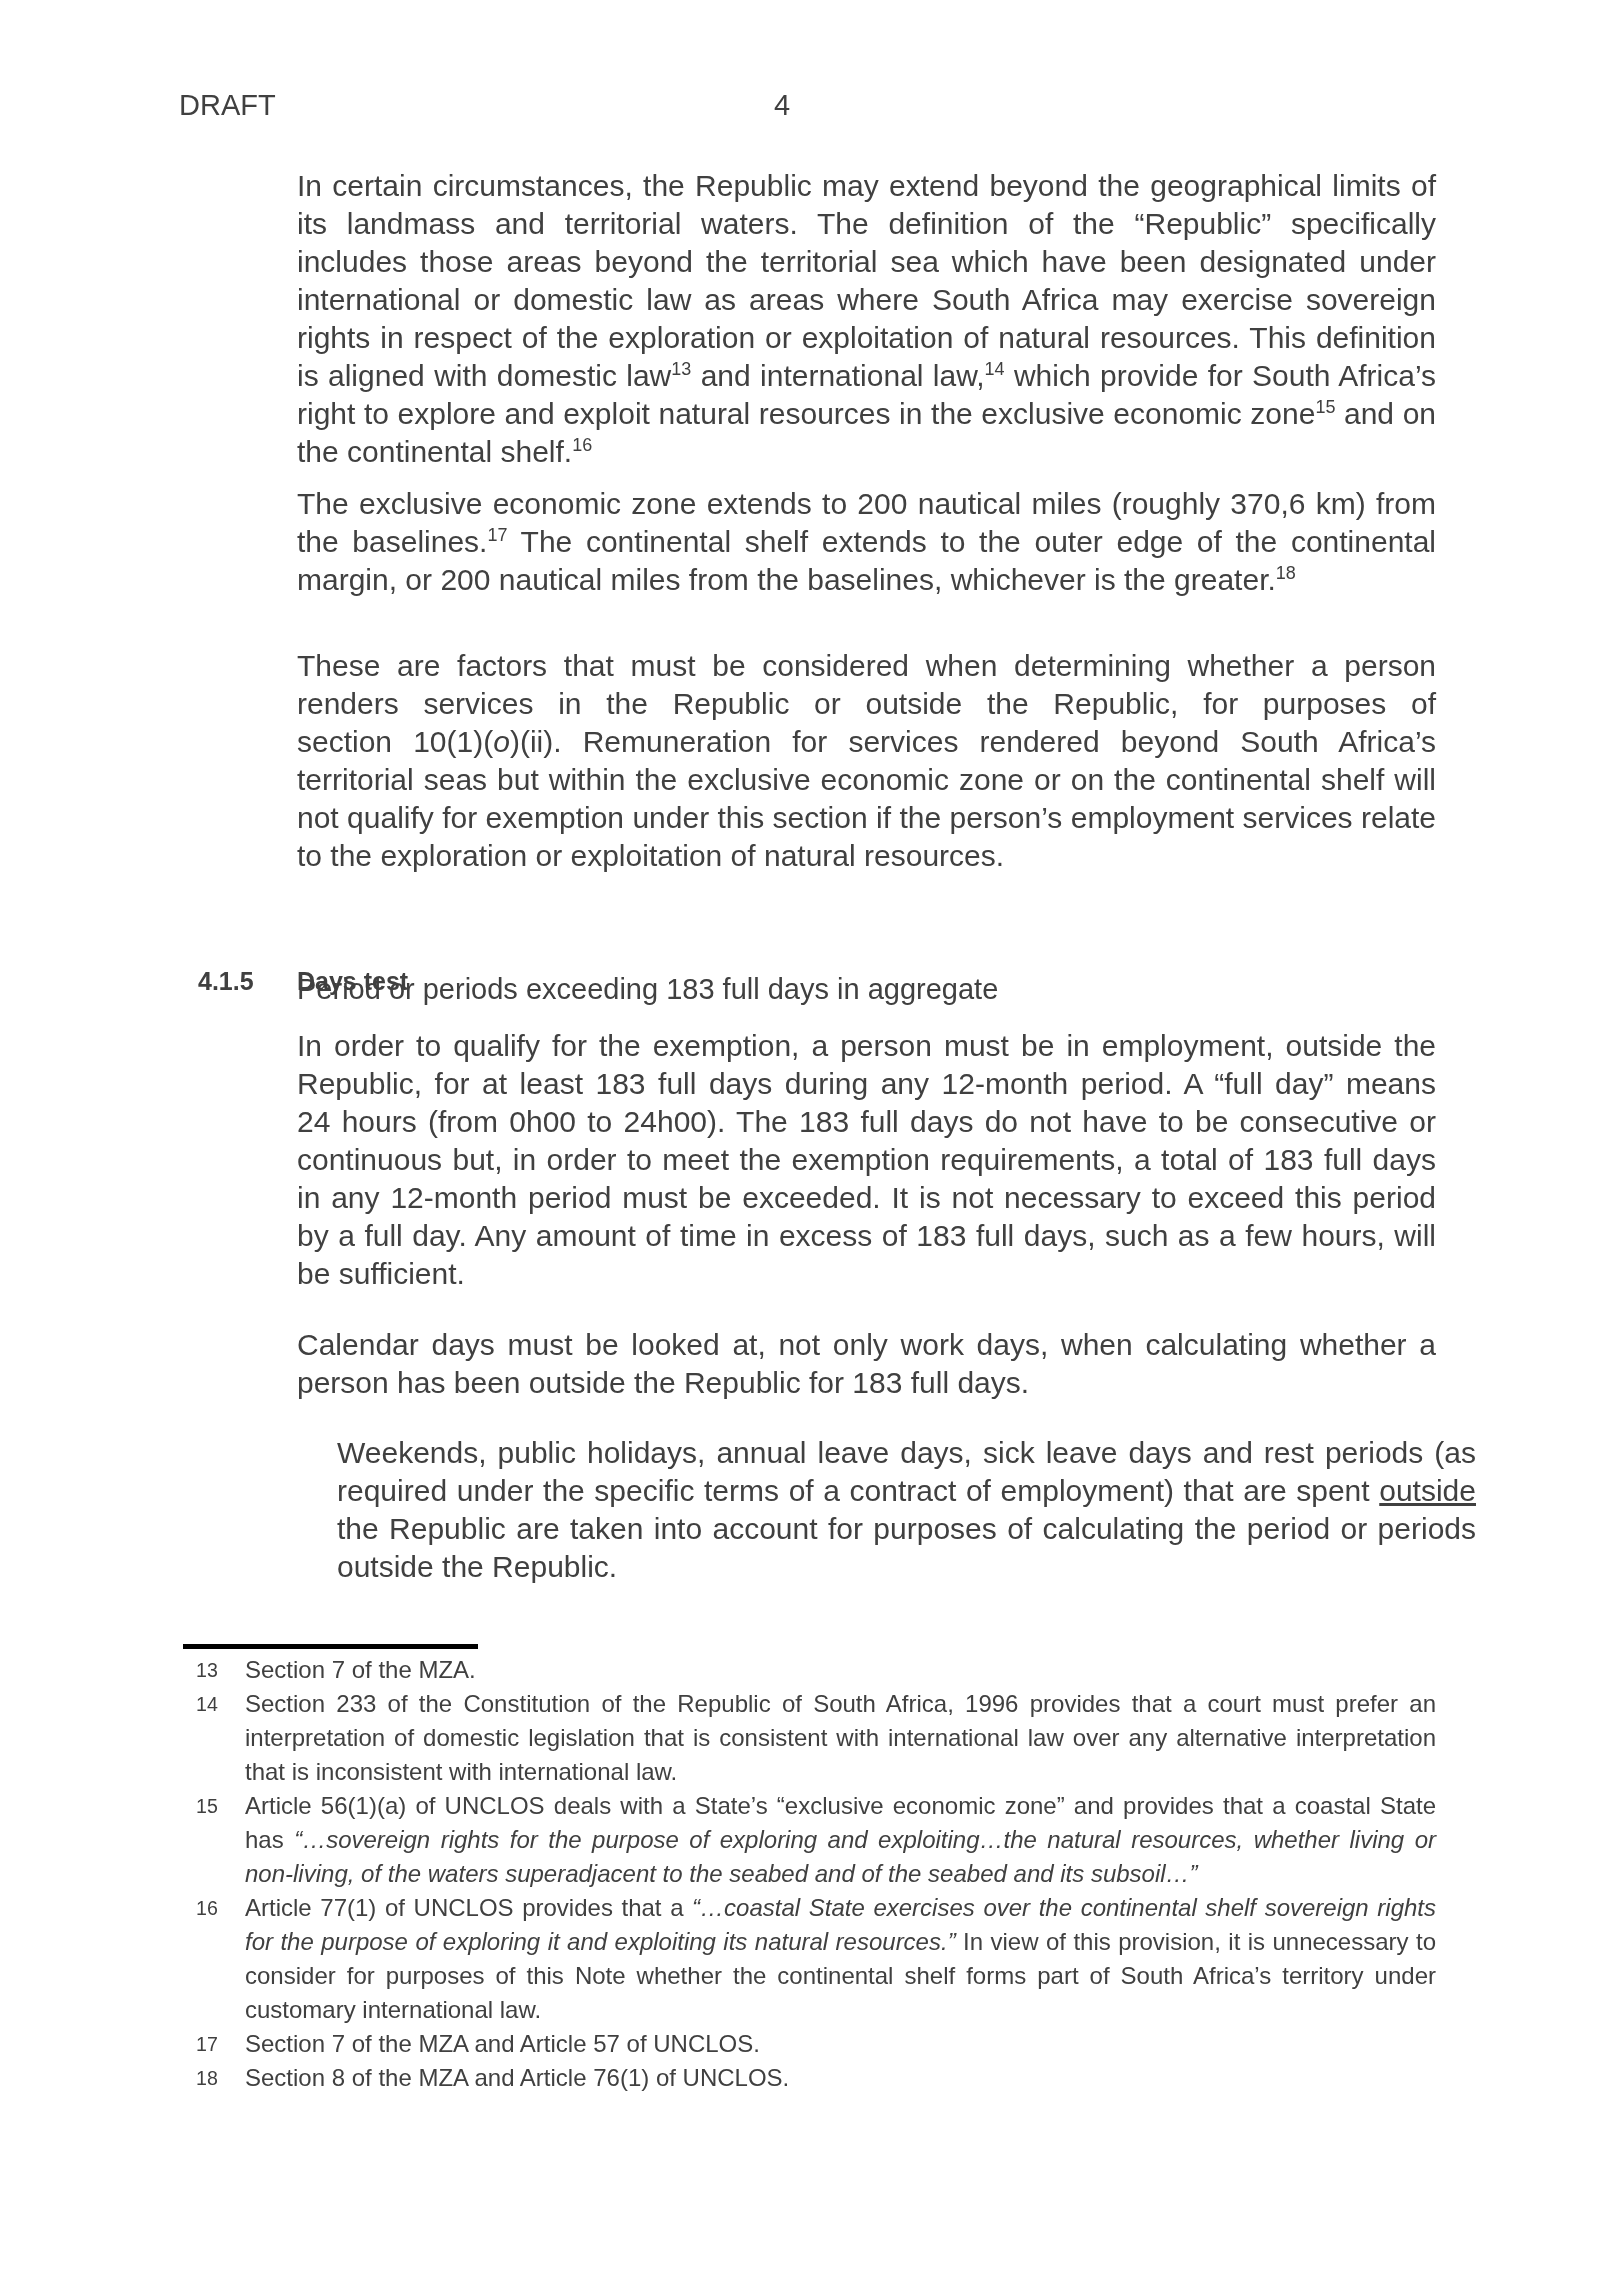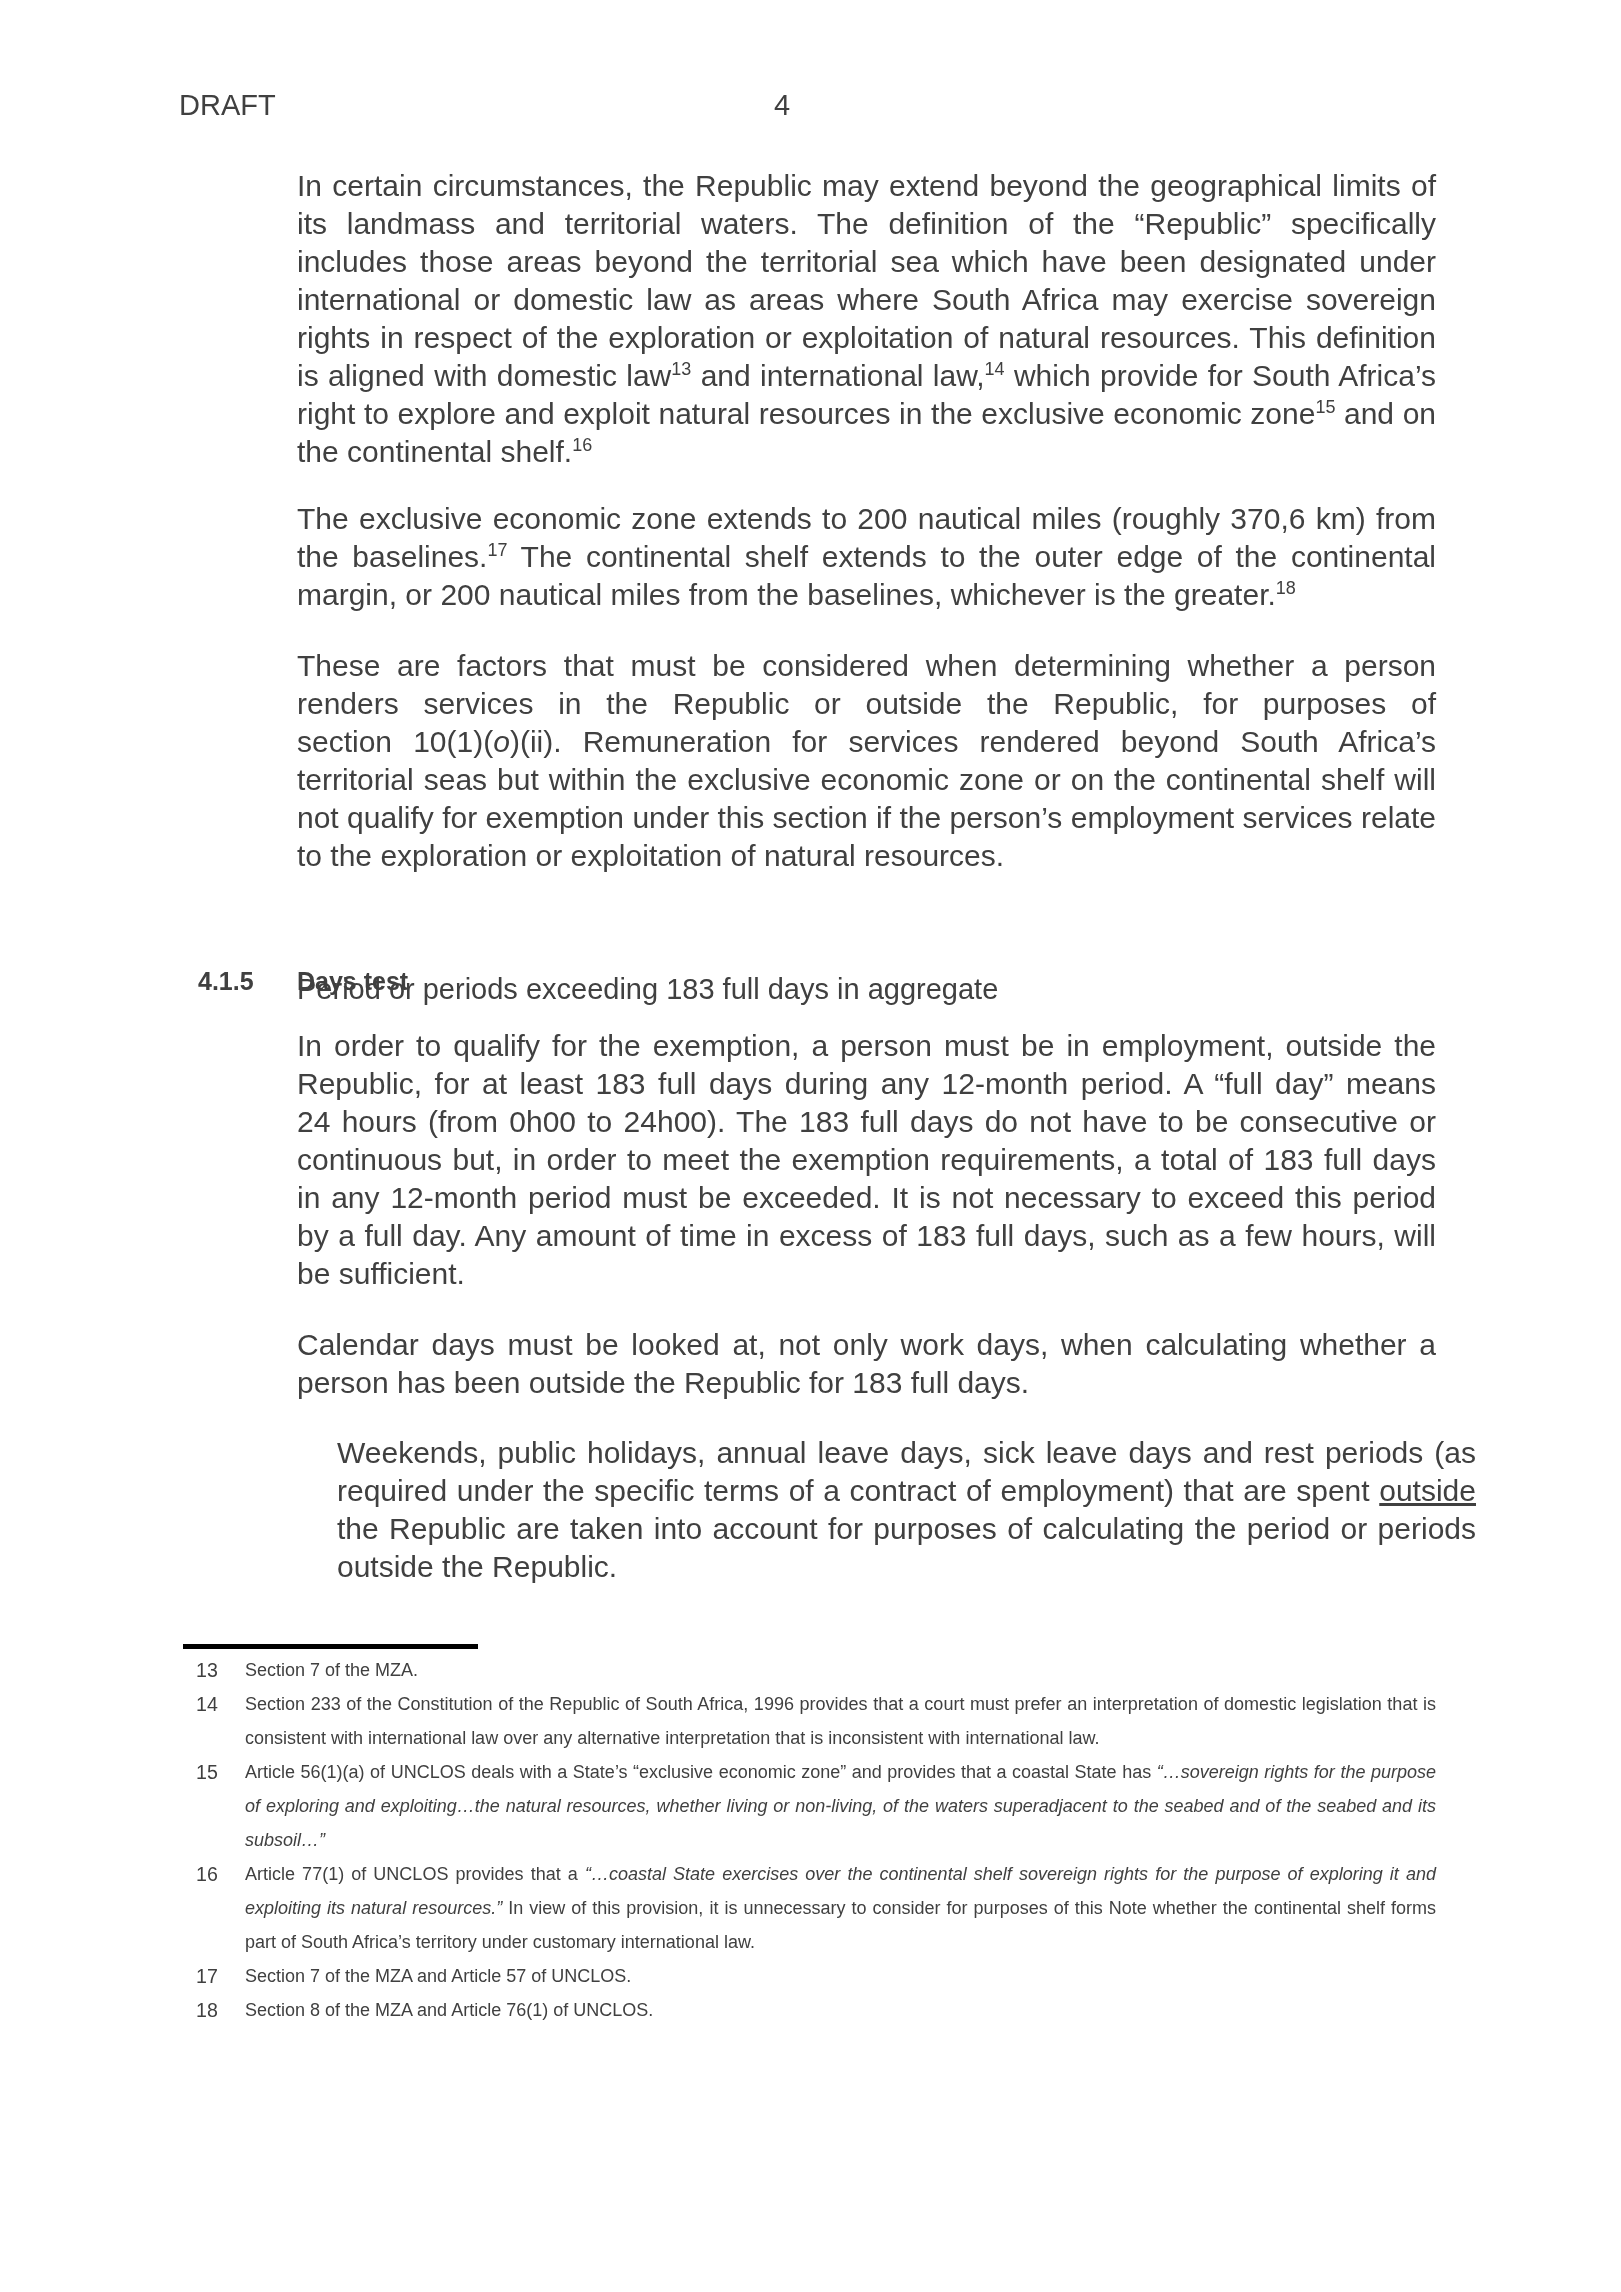--- a/index.html
+++ b/index.html
@@ -21,21 +21,21 @@
   
   .body-par {
     left: 297px;
     width: 1139px;
     font-size: 30px;
     line-height: 38px;
     text-align: justify;
     hyphens: none;
   }
   .p1 { top: 167px; }
-  .p2 { top: 500px; }
+  .p2 { top: 485px; }
   .p3 { top: 647px; }
   .p4 { top: 1027px; }
   .p5 { top: 1326px; }
   .p6 { top: 1434px; margin-left: 40px; }
 
   sup { font-size: 0.6em; line-height: 0; vertical-align: super; }
   .seg-i { font-style: italic; }
   .seg-u { text-decoration: underline; }
 
   
@@ -60,21 +60,21 @@
     background: #000000;
   }
   .footnotes { left: 196px; top: 1653px; width: 1240px; }
   .footnote { position: relative; }
   .fn-num {
     position: absolute; left: 0; top: 0px;
     font-size: 19.6px; line-height: 34px;
   }
   .fn-text {
     margin-left: 49px;
-    font-size: 18px;
+    font-size: 24px;
     line-height: 34px;
     text-align: justify;
     hyphens: none;
   }
 </style>
 </head>
 <body>
 
 <div class="page">
 

